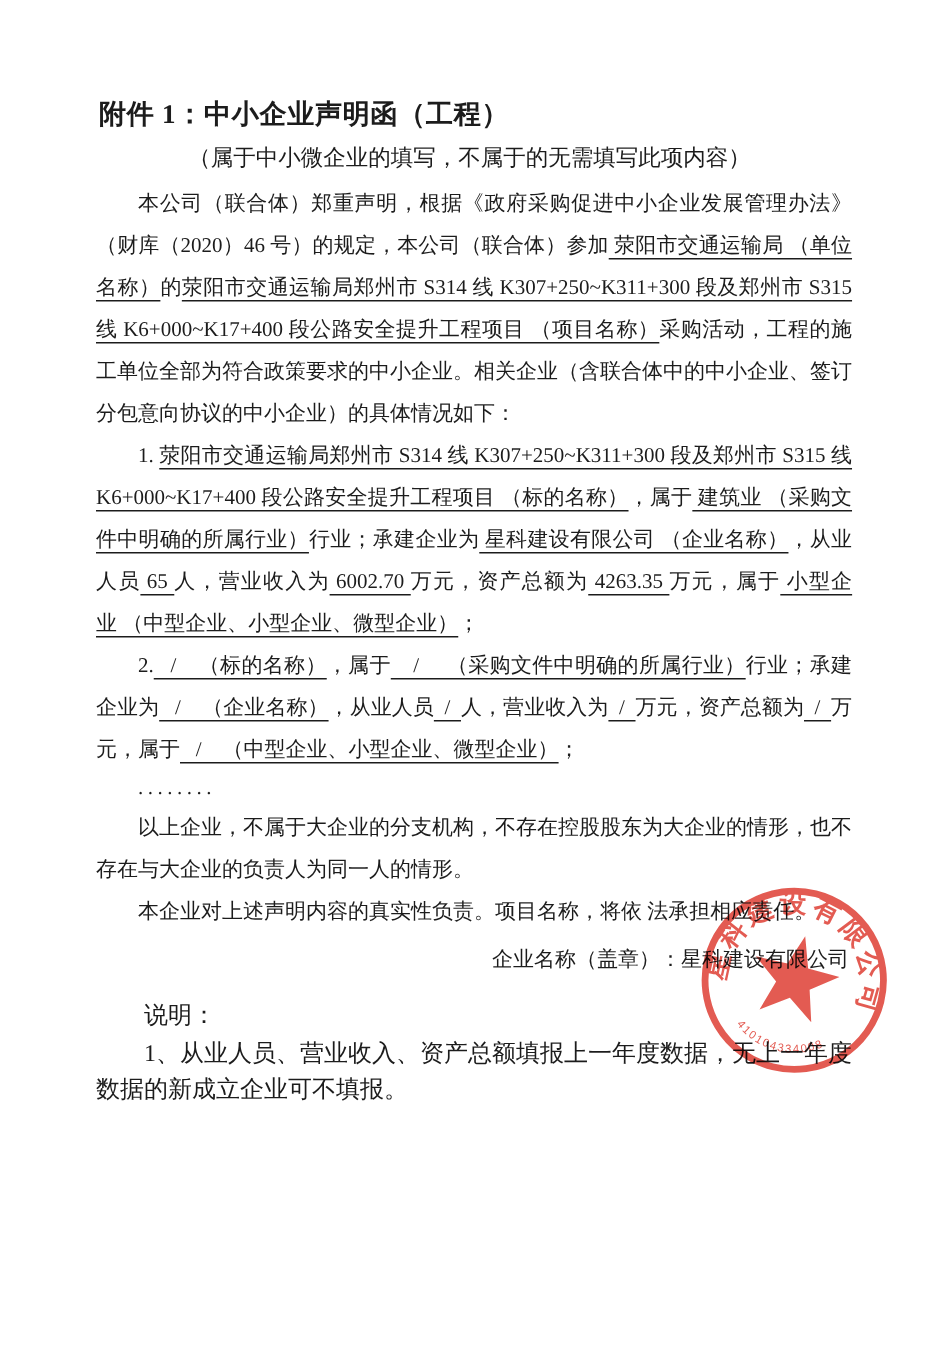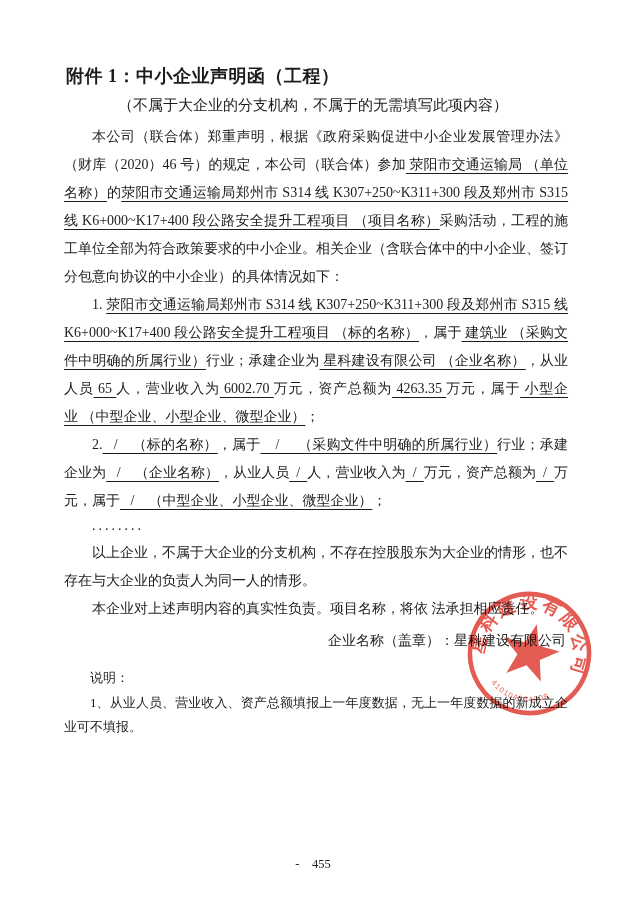--- a/index.html
+++ b/index.html
@@ -17,61 +17,60 @@
   .content{
     margin:8px 58px 0 64px;font-size:14px;line-height:28px;
     text-align:justify;
   }
   .content p{margin:0;text-indent:2em;}
   .u{text-decoration:underline;text-underline-offset:3.5px;}
   .dots{letter-spacing:3px;line-height:22px;}
   .mt{margin-top:2px !important;}
   .sig{margin-top:4px;text-align:right;line-height:27px;padding-right:2px;}
   .sig div{white-space:pre;}
-  .notes{margin-top:12px;font-size:13px;line-height:24.5px;}
+  .notes{margin-top:12px;font-size:16px;line-height:24.5px;}
   .notes p{margin:0;text-indent:2em;}
   .footer{
     position:absolute;left:0;right:0;bottom:40px;text-align:center;
     font-size:12.5px;white-space:pre;color:#222;
   }
   .stamp{
     position:absolute;left:466px;top:590px;width:127px;height:127px;
     opacity:.82;mix-blend-mode:multiply;
   }
   .stamp text{font-family:"Liberation Sans","DejaVu Sans",sans-serif;font-weight:bold;}
   .stamp .co{font-size:17.5px;letter-spacing:3px;}
   .stamp .num{font-size:7.5px;letter-spacing:1.2px;font-weight:normal;}
 </style>
 </head>
 <body>
 
 <div class="page">
 
   <div class="title">附件 1：中小企业声明函（工程）</div>
-  <div class="subtitle">（不属于大企业的分支机构，不属于的无需填写此项内容）</div>
+  <div class="subtitle">（属于中小微企业的填写，不属于的无需填写此项内容）</div>
 
   <div class="content">
     <p><span>本公司（联合体）郑重声明，根据《政府采购促进中小企业发展管理办法》（财库（2020）46 号）的规定，本公司（联合体）参加</span><span class="u">&nbsp;荥阳市交通运输局&nbsp;（单位名称）</span><span>的</span><span class="u">荥阳市交通运输局郑州市 S314 线 K307+250~K311+300 段及郑州市 S315 线 K6+000~K17+400 段公路安全提升工程项目&nbsp;（项目名称）</span><span>采购活动，工程的施工单位全部为符合政策要求的中小企业。相关企业（含联合体中的中小企业、签订分包意向协议的中小企业）的具体情况如下：</span></p>
     <p><span>1. </span><span class="u">荥阳市交通运输局郑州市 S314 线 K307+250~K311+300 段及郑州市 S315 线 K6+000~K17+400 段公路安全提升工程项目&nbsp;（标的名称）</span><span>，属于</span><span class="u">&nbsp;建筑业&nbsp;（采购文件中明确的所属行业）</span><span>行业；承建企业为</span><span class="u">&nbsp;星科建设有限公司&nbsp;（企业名称）</span><span>，从业人员</span><span class="u">&nbsp;65&nbsp;</span><span>人，营业收入为</span><span class="u">&nbsp;6002.70&nbsp;</span><span>万元，资产总额为</span><span class="u">&nbsp;4263.35&nbsp;</span><span>万元，属于</span><span class="u">&nbsp;小型企业&nbsp;（中型企业、小型企业、微型企业）</span><span>；</span></p>
     <p><span>2.</span><span class="u">&nbsp;&nbsp;&nbsp;/&nbsp;&nbsp;&nbsp;&nbsp;（标的名称）</span><span>，属于</span><span class="u">&nbsp;&nbsp;&nbsp;&nbsp;/&nbsp;&nbsp;&nbsp;&nbsp;&nbsp;（采购文件中明确的所属行业）</span><span>行业；承建企业为</span><span class="u">&nbsp;&nbsp;&nbsp;/&nbsp;&nbsp;&nbsp;&nbsp;（企业名称）</span><span>，从业人员</span><span class="u">&nbsp;&nbsp;/&nbsp;&nbsp;</span><span>人，营业收入为</span><span class="u">&nbsp;&nbsp;/&nbsp;&nbsp;</span><span>万元，资产总额为</span><span class="u">&nbsp;&nbsp;/&nbsp;&nbsp;</span><span>万元，属于</span><span class="u">&nbsp;&nbsp;&nbsp;/&nbsp;&nbsp;&nbsp;&nbsp;（中型企业、小型企业、微型企业）</span><span>；</span></p>
     <p class="dots">........</p>
     <p class="mt">以上企业，不属于大企业的分支机构，不存在控股股东为大企业的情形，也不存在与大企业的负责人为同一人的情形。</p>
     <p>本企业对上述声明内容的真实性负责。项目名称，将依 法承担相应责任。</p>
 
     <div class="sig">
       <div><span>企业名称（盖章）：</span><span>星科建设有限公司</span></div>
     </div>
 
     <div class="notes">
       <p>说明：</p>
       <p>1、从业人员、营业收入、资产总额填报上一年度数据，无上一年度数据的新成立企业可不填报。</p>
     </div>
   </div>
 
-  <div class="footer">-    455</div>
 
   <svg class="stamp" viewBox="0 0 126 126" aria-hidden="true">
     <g transform="rotate(14 63 63)">
       <circle cx="63" cy="63" r="59" fill="none" stroke-width="4.5" stroke="#dd372c"></circle>
       <path id="arcTop" d="M 20.7 78.4 A 45 45 0 1 1 105.3 78.4" fill="none"></path>
       <path id="arcBottom" d="M 23.7 90.5 A 48 48 0 0 0 102.3 90.5" fill="none"></path>
       <polygon points="63,33 55.95,53.29 34.47,53.73 51.59,66.71 45.37,87.27 63,75 80.63,87.27 74.41,66.71 91.53,53.73 70.05,53.29" fill="#dd372c"></polygon>
       <text class="co"><textPath href="#arcTop" startOffset="50%" text-anchor="middle" fill="#dd372c">星科建设有限公司</textPath></text>
       <text class="num"><textPath href="#arcBottom" startOffset="50%" text-anchor="middle" fill="#dd372c">410104334008</textPath></text>
     </g>

